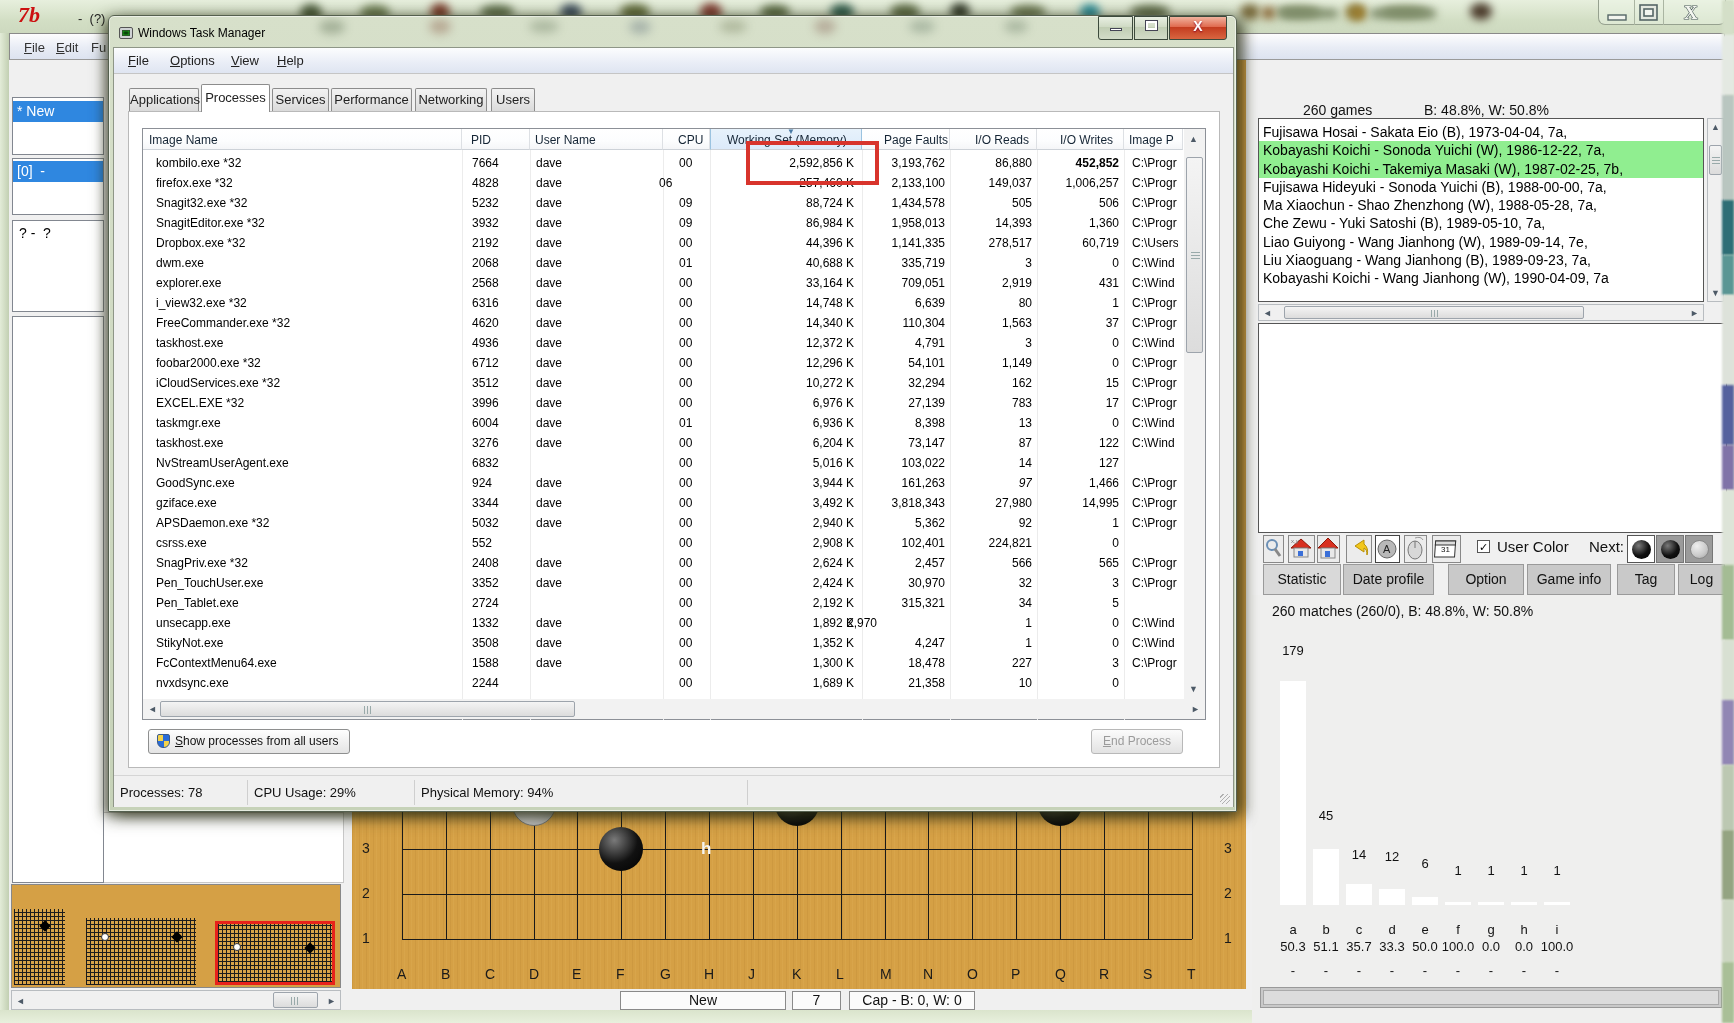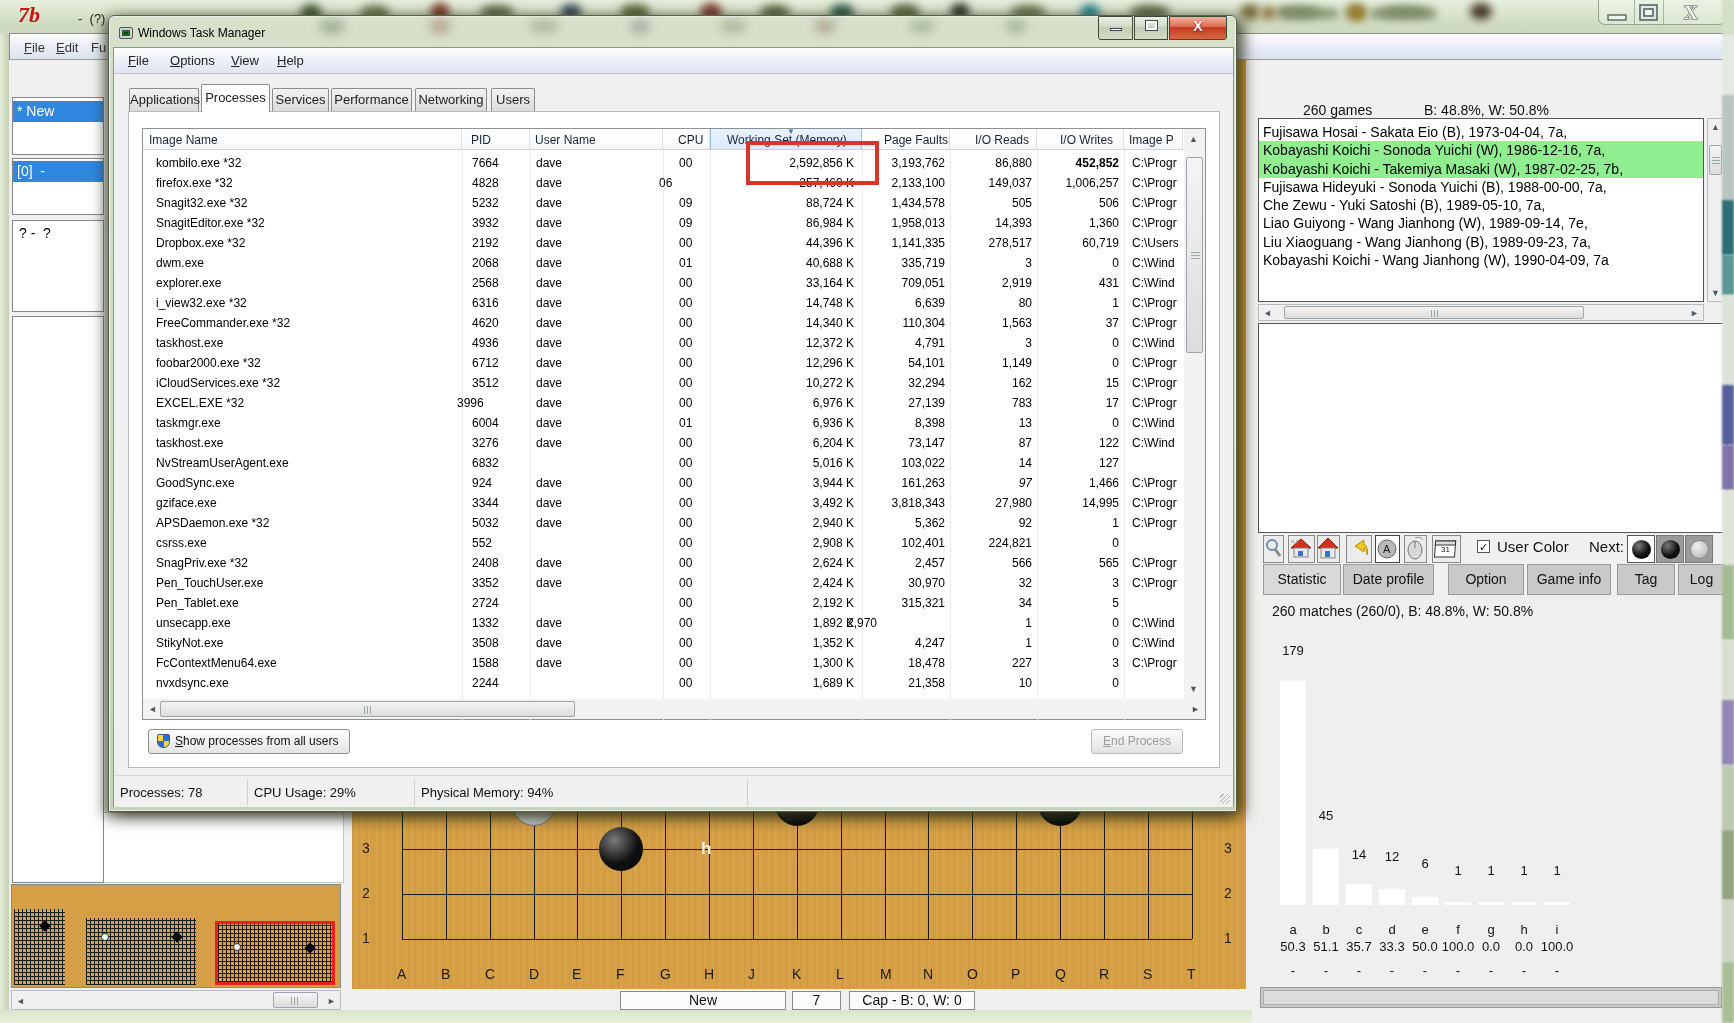--- a/index.html
+++ b/index.html
@@ -267,23 +267,24 @@
     </div>
 </div>
 
 <div class="abs" id="rpanel">
   <div id="glhead">
       <span style="position:absolute;left:33px;">260 games</span>
       <span style="position:absolute;left:154px;">B: 48.8%, W: 50.8%</span>
     </div>
   <div id="gamelist">
     <div class="grow">Fujisawa Hosai - Sakata Eio (B), 1973-04-04, 7a,</div>
-    <div class="grow gsel">Kobayashi Koichi - Sonoda Yuichi (W), 1986-12-16, 7a,</div>
+    <div class="grow gsel">Kobayashi Koichi - Sonoda Yuichi (W), 1986-12-22, 7a,</div>
     <div class="grow gsel">Kobayashi Koichi - Takemiya Masaki (W), 1987-02-25, 7b,</div>
     <div class="grow">Fujisawa Hideyuki - Sonoda Yuichi (B), 1988-00-00, 7a,</div>
+    <div class="grow">Ma Xiaochun - Shao Zhenzhong (W), 1988-05-28, 7a,</div>
     <div class="grow">Che Zewu - Yuki Satoshi (B), 1989-05-10, 7a,</div>
     <div class="grow">Liao Guiyong - Wang Jianhong (W), 1989-09-14, 7e,</div>
     <div class="grow">Liu Xiaoguang - Wang Jianhong (B), 1989-09-23, 7a,</div>
     <div class="grow">Kobayashi Koichi - Wang Jianhong (W), 1990-04-09, 7a</div>
   </div>
 
   <div class="abs sbtrack" style="left:457px;top:58px;width:17px;height:184px;">
     <div class="sbarrow" style="left:3px;top:3px;">▲</div>
     <div class="sbarrow" style="left:3px;bottom:3px;">▼</div>
     <div class="sbthumb" style="left:1px;top:26px;width:13px;height:30px;">
@@ -622,21 +623,21 @@
           <div class="td" style="left:393px;">dave</div>
           <div class="td" style="left:536px;">00</div>
           <div class="td" style="width:140px;text-align:right;left:571px;">10,272 K</div>
           <div class="td" style="width:110px;text-align:right;left:692px;">32,294</div>
           <div class="td" style="width:100px;text-align:right;left:789px;">162</div>
           <div class="td" style="width:100px;text-align:right;left:876px;">15</div>
           <div class="td" style="left:989px;width:46px;">C:\Progr</div>
         </div>
         <div class="tr" style="top:264px;">
           <div class="td" style="left:13px;">EXCEL.EXE *32</div>
-          <div class="td" style="left:314px;">3996</div>
+          <div class="td" style="left:329px;">3996</div>
           <div class="td" style="left:393px;">dave</div>
           <div class="td" style="left:536px;">00</div>
           <div class="td" style="width:140px;text-align:right;left:571px;">6,976 K</div>
           <div class="td" style="width:110px;text-align:right;left:692px;">27,139</div>
           <div class="td" style="width:100px;text-align:right;left:789px;">783</div>
           <div class="td" style="width:100px;text-align:right;left:876px;">17</div>
           <div class="td" style="left:989px;width:46px;">C:\Progr</div>
         </div>
         <div class="tr" style="top:284px;">
           <div class="td" style="left:13px;">taskmgr.exe</div>

